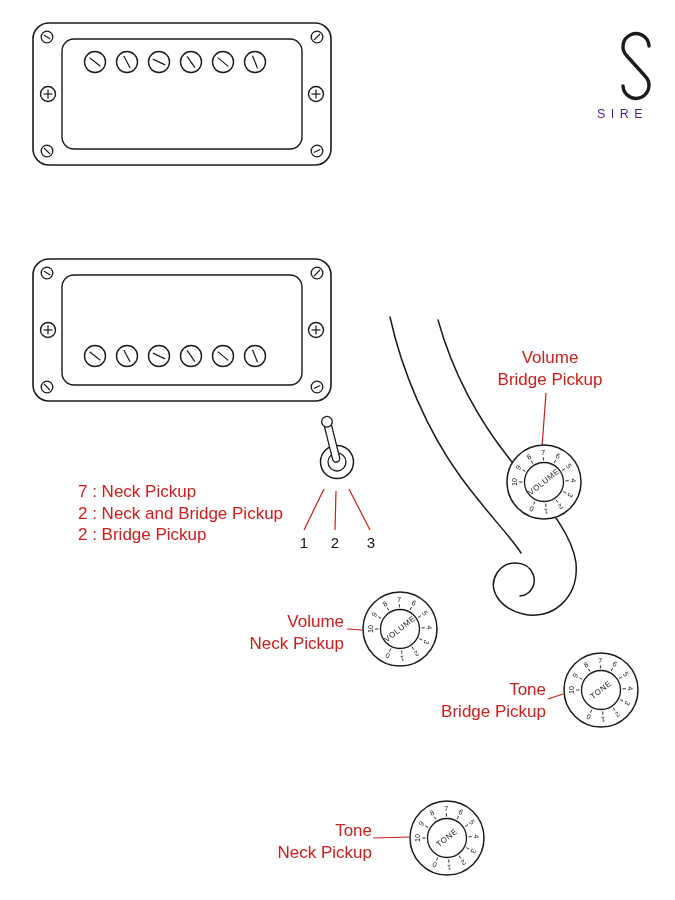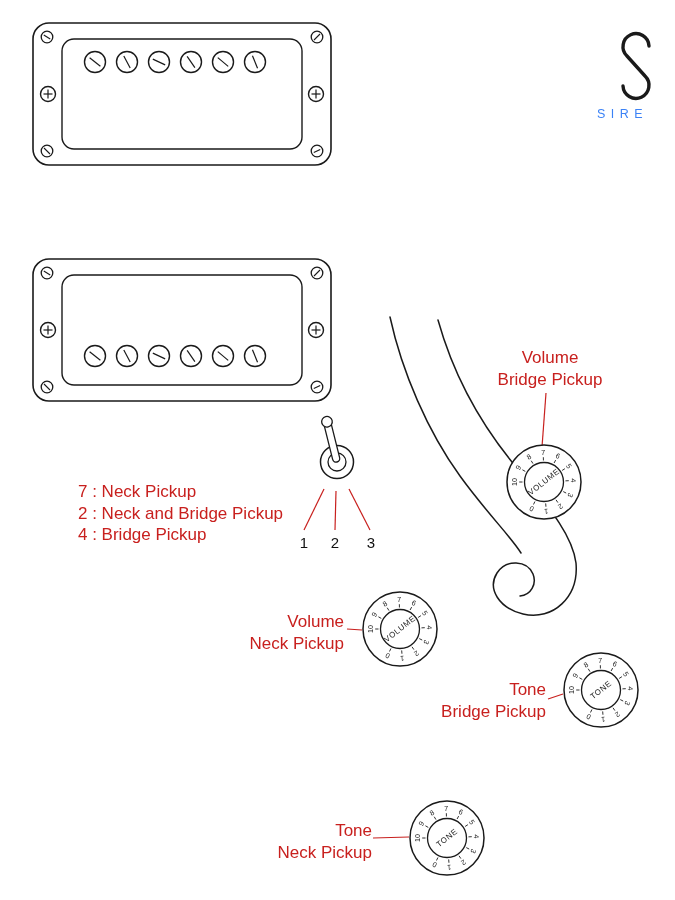--- a/index.html
+++ b/index.html
@@ -7,21 +7,21 @@
   .canvas {
     position:relative; width:675px; height:900px; background:#ffffff;
     font-family:"Liberation Sans", sans-serif; overflow:hidden;
   }
   .layer { position:absolute; left:0; top:0; }
   .legend { position:absolute; color:var(--red); font-size:17px; line-height:21.5px; white-space:nowrap; }
   .posnum { position:absolute; color:#111; font-size:15px; width:22px; text-align:center; }
   .klabel { position:absolute; color:var(--red); font-size:17px; line-height:22px; }
   .klabel.center { text-align:center; }
   .klabel.right  { text-align:right; }
-  .brand { position:absolute; color:#3b82f6; font-size:12.5px; letter-spacing:5.5px; }
+  .brand { position:absolute; color:#4c1d95; font-size:12.5px; letter-spacing:5.5px; }
   .red-line { stroke:var(--red); stroke-width:1.2; fill:none; }
   svg text { font-family:"Liberation Sans", sans-serif; fill:#1a1a1a; }
 </style>
 </head>
 <body>
 
 <div class="canvas">
 
   <svg class="layer" width="675" height="900" viewBox="0 0 675 900">
     <defs>
@@ -245,21 +245,21 @@
           <text x="447" y="838" font-size="8" letter-spacing="0.6" text-anchor="middle" dominant-baseline="central" transform="rotate(-38 447 838)">TONE</text>
         </g>
       </g>
   </svg>
 
   <div class="brand" style="left:597px; top:107px;">SIRE</div>
 
   <div class="legend" style="left:78px; top:481px;">
     <div>7 : Neck Pickup</div>
     <div>2 : Neck and Bridge Pickup</div>
-    <div>4 : Bridge Pickup</div>
+    <div>2 : Bridge Pickup</div>
   </div>
 
   <div class="posnum" style="left:293px; top:534px;">1</div>
   <div class="posnum" style="left:324px; top:534px;">2</div>
   <div class="posnum" style="left:360px; top:534px;">3</div>
 
   <div class="klabel center" style="left:475px; top:347px; width:150px;">
     <div>Volume</div>
     <div>Bridge Pickup</div>
   </div>

